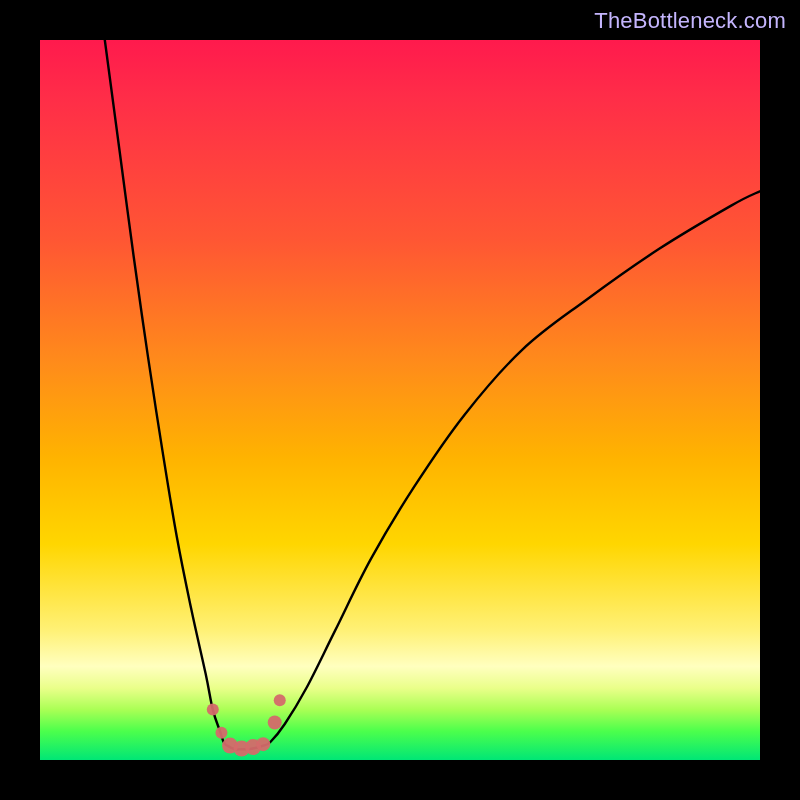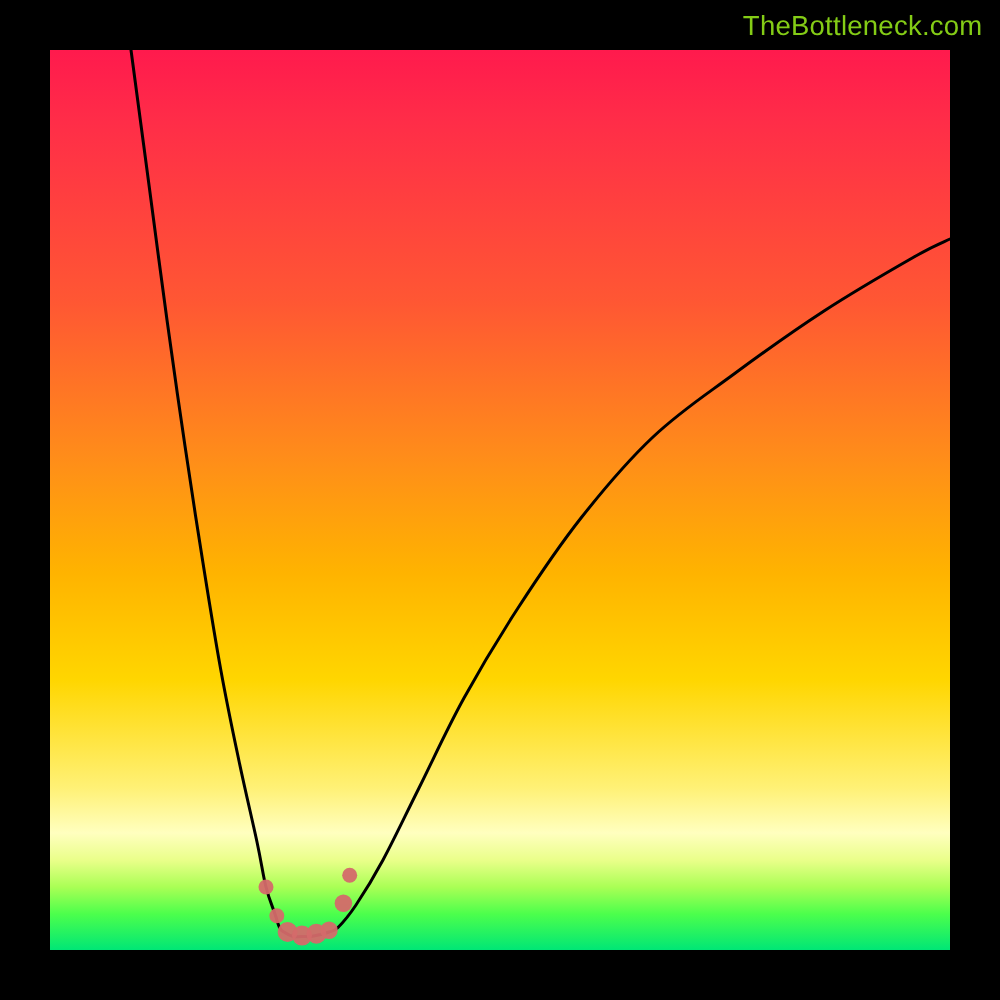--- a/index.html
+++ b/index.html
@@ -37,21 +37,21 @@
       #eaff8a 90%,
       #aaff55 93%,
       #4cff4c 96%,
       #00e676 100%
     );
   }
   .watermark {
     position: absolute;
     top: 8px;
     right: 14px;
-    color: #84cc16;
+    color: #c4b5fd;
     font-size: 22px;
     font-weight: 500;
     letter-spacing: 0.2px;
     user-select: none;
   }
   svg.curves {
     position: absolute;
     left: 0;
     top: 0;
     width: 720px;

